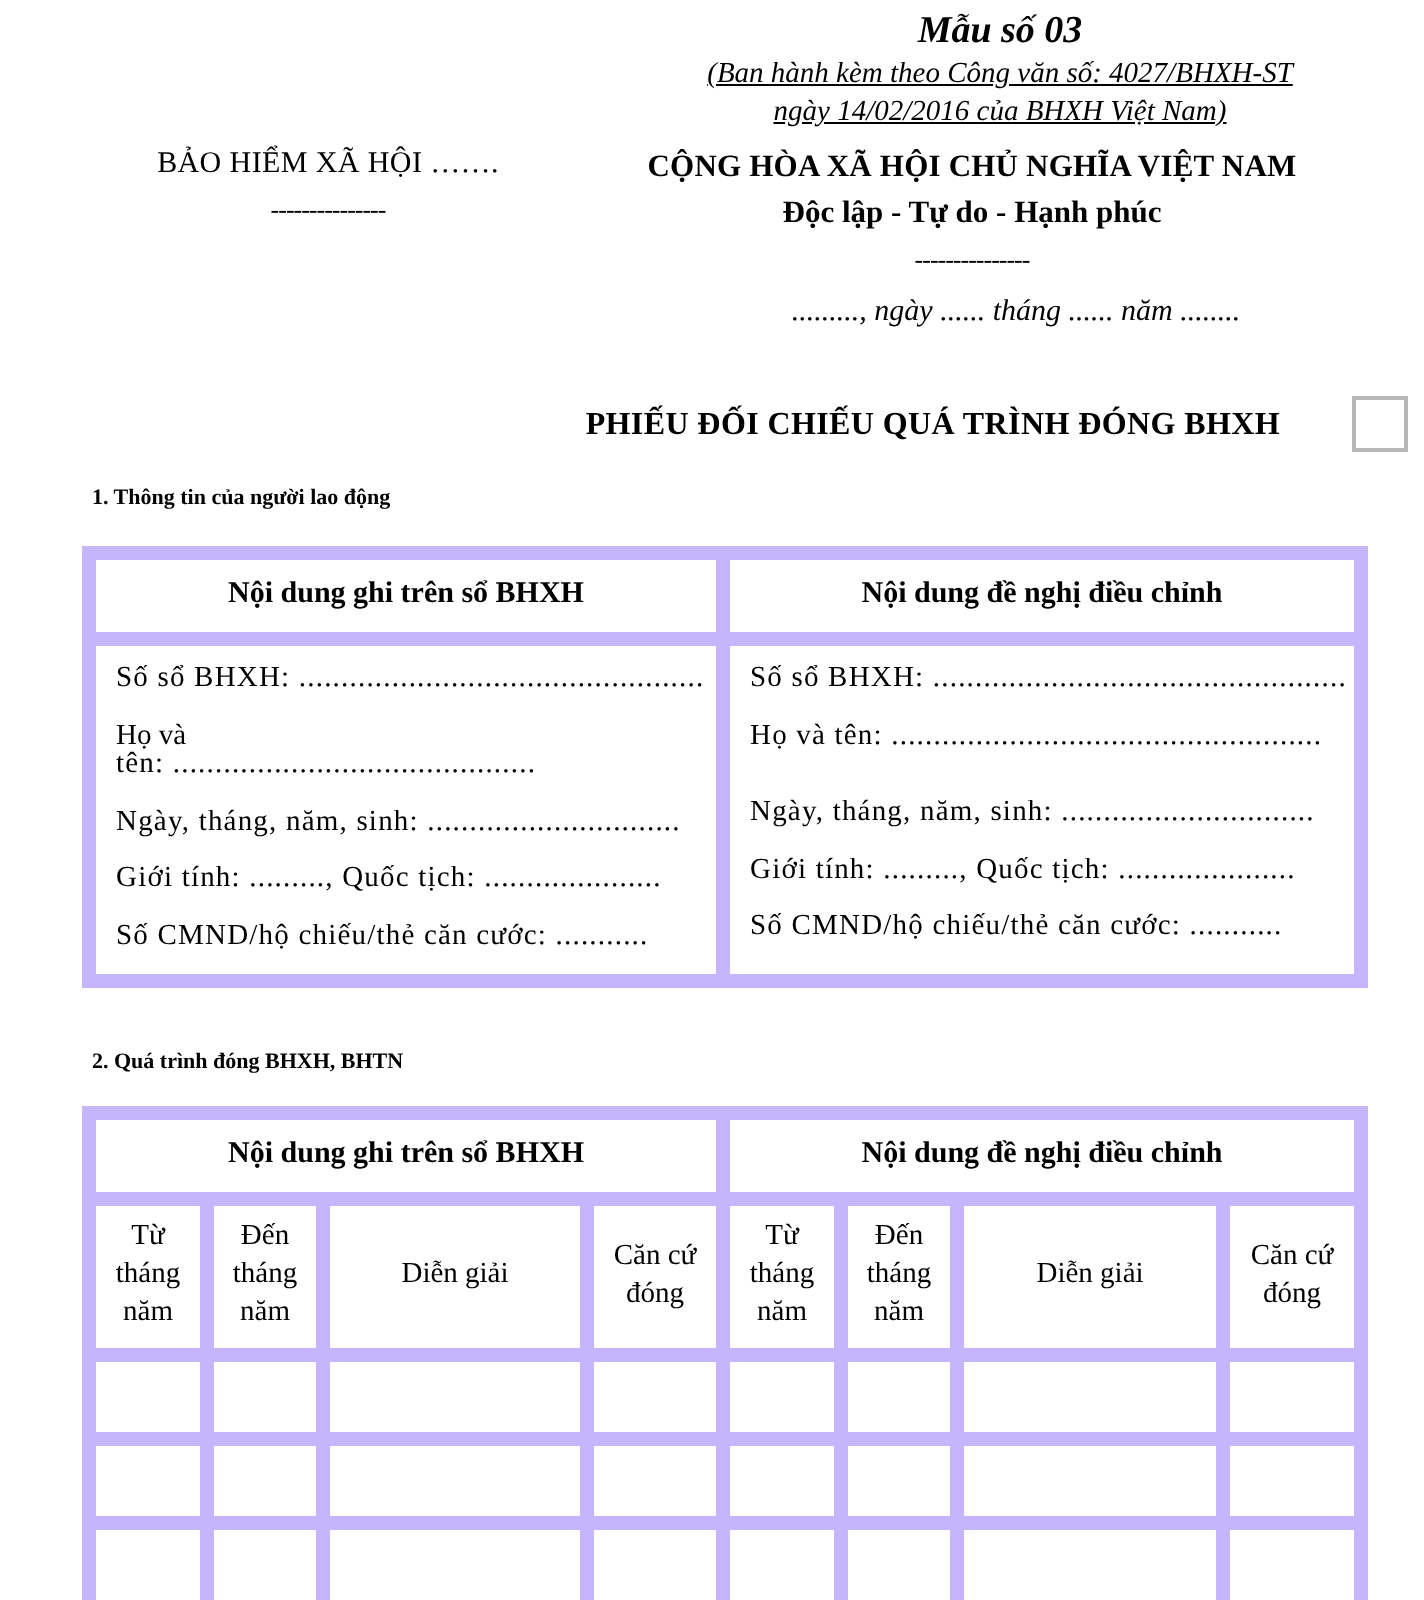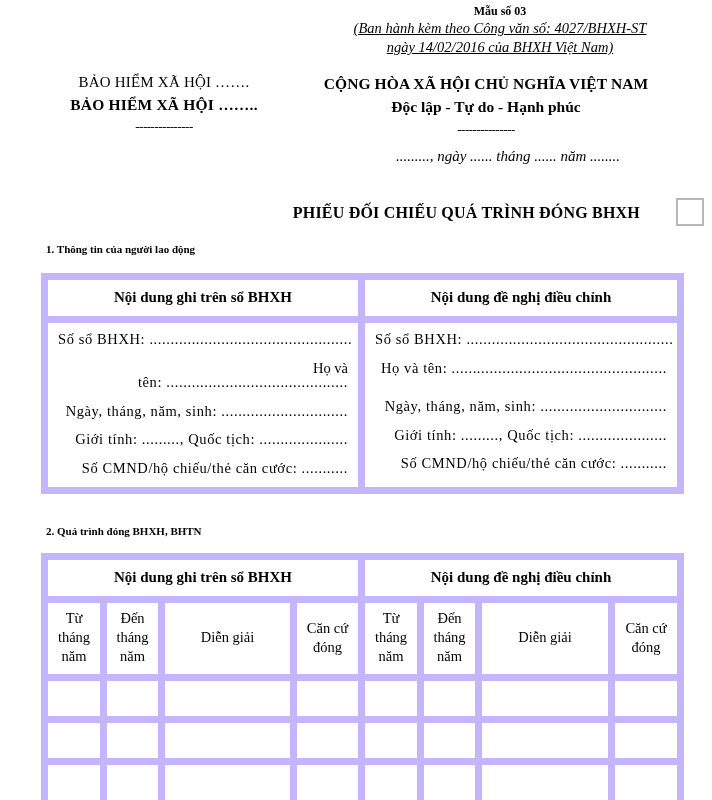--- a/index.html
+++ b/index.html
@@ -27,21 +27,22 @@
   .form-no-block {
     position: absolute;
     left: 300px;
     top: 4px;
     width: 400px;
     text-align: center;
     line-height: 1.28;
   }
   .form-no-title {
     font-weight: bold;
-    font-size: 12px;
+    font-size: 19px;
+    font-style: italic;
   }
   .form-no-sub {
     font-style: italic;
     font-size: 14.5px;
     text-decoration: underline;
   }
 
   
   .hdr {
     position: absolute;
@@ -168,21 +169,20 @@
     width: 636px;
   }
   #table1 td.body-cell {
     padding: 9px 10px 10px 10px !important;
     font-size: 14.5px;
     line-height: 1.0;
   }
   #table1 .fl {
     margin: 0 0 14px 0;
     white-space: nowrap;
-    text-align: right;
   }
   #table1 .fl:last-child { margin-bottom: 2px; }
 
   
   #table2 {
     left: 41px;
     top: 553px;
     width: 636px;
   }
   #table2 .th-sub {
@@ -203,21 +203,20 @@
 
   <div class="form-no-block">
     <div class="form-no-title">Mẫu số 03</div>
     <div class="form-no-sub">(Ban hành kèm theo Công văn số: 4027/BHXH-ST</div>
     <div class="form-no-sub">ngày 14/02/2016 của BHXH Việt Nam)</div>
   </div>
 
   <div class="hdr">
     <div class="hdr-left">
       <div class="l1">BẢO HIỂM XÃ HỘI …….</div>
-      <div class="l2">BẢO HIỂM XÃ HỘI ……..</div>
       <div class="rule">---------------</div>
     </div>
     <div class="hdr-right">
       <div class="l1">CỘNG HÒA XÃ HỘI CHỦ NGHĨA VIỆT NAM</div>
       <div class="l2">Độc lập - Tự do - Hạnh phúc</div>
       <div class="rule">---------------</div>
     </div>
   </div>
 
   <div class="datespot">........., ngày ...... tháng ...... năm ........</div>

